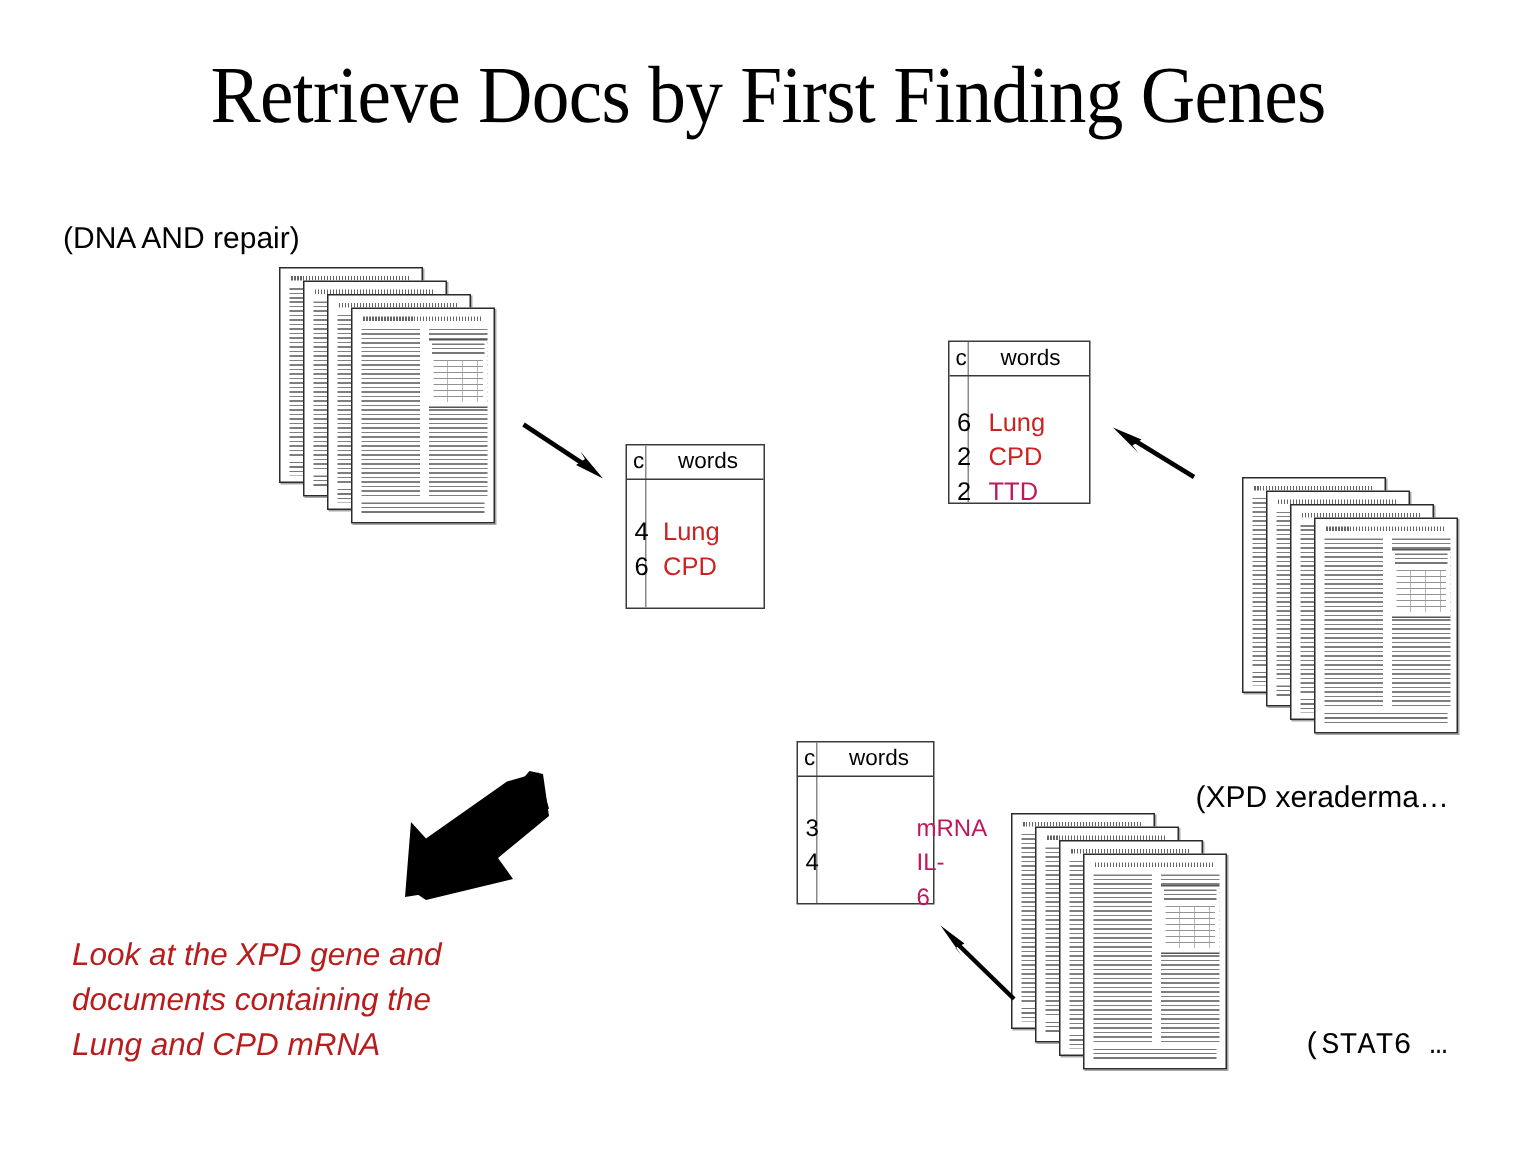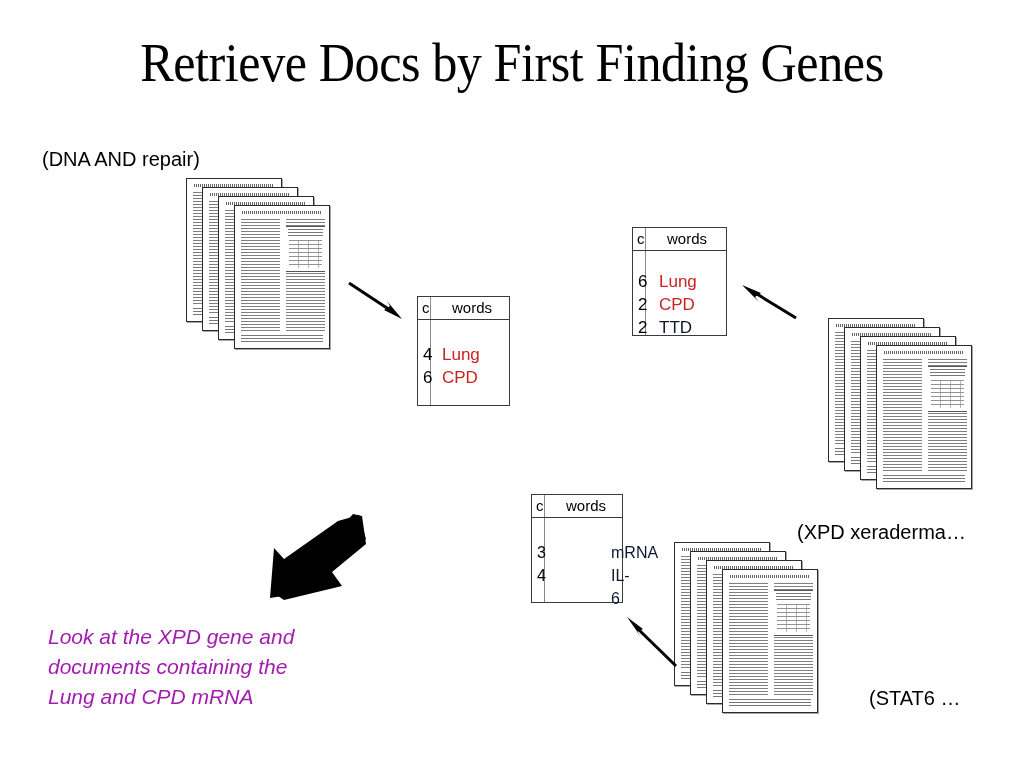--- a/index.html
+++ b/index.html
@@ -44,33 +44,33 @@
   .qlabel {
     position: absolute;
     font-family: "Liberation Sans", sans-serif;
     font-size: 20px;
     line-height: 24px;
     color: #000000;
     white-space: nowrap;
   }
   #label-dna   { left: 42px;  top: 147px; }
   #label-xpd   { left: 797px; top: 520px; }
-  #label-stat6 { left: 869px; top: 686px; }
+  #label-stat6 { left: 869px; top: 686px; font-family: Liberation Mono, monospace; }
 
   
   .caption {
     position: absolute;
     left: 48px;
     top: 622px;
     width: 360px;
     font-family: "Liberation Sans", sans-serif;
     font-style: italic;
     font-size: 21px;
     line-height: 30px;
-    color: #a21caf;
+    color: #b91c1c;
   }
   .caption .cline { display: block; }
 
   
   .wtable {
     position: absolute;
     border: 1px solid #3a3a3a;
     background: #ffffff;
     box-sizing: border-box;
   }
@@ -121,21 +121,21 @@
   .wtable .row .cnt {
     position: absolute;
     left: 5px;
     top: 0;
   }
   .wtable .row .wrd {
     position: absolute;
     top: 0;
   }
   .wtable .row .wrd.red { color: #CC2222; }
-  .wtable .row .wrd.blk { color: #0f172a; }
+  .wtable .row .wrd.blk { color: #be185d; }
 
   
   #table-a { left: 417px; top: 296px; width: 93px;  height: 110px; }
   #table-a .vrule { left: 12px; }
   #table-a .hrule { top: 22px; }
   #table-a .rows  { top: 46px; }
   #table-a .row .wrd { left: 24px; }
 
   #table-b { left: 632px; top: 227px; width: 95px;  height: 109px; }
   #table-b .vrule { left: 12px; }

